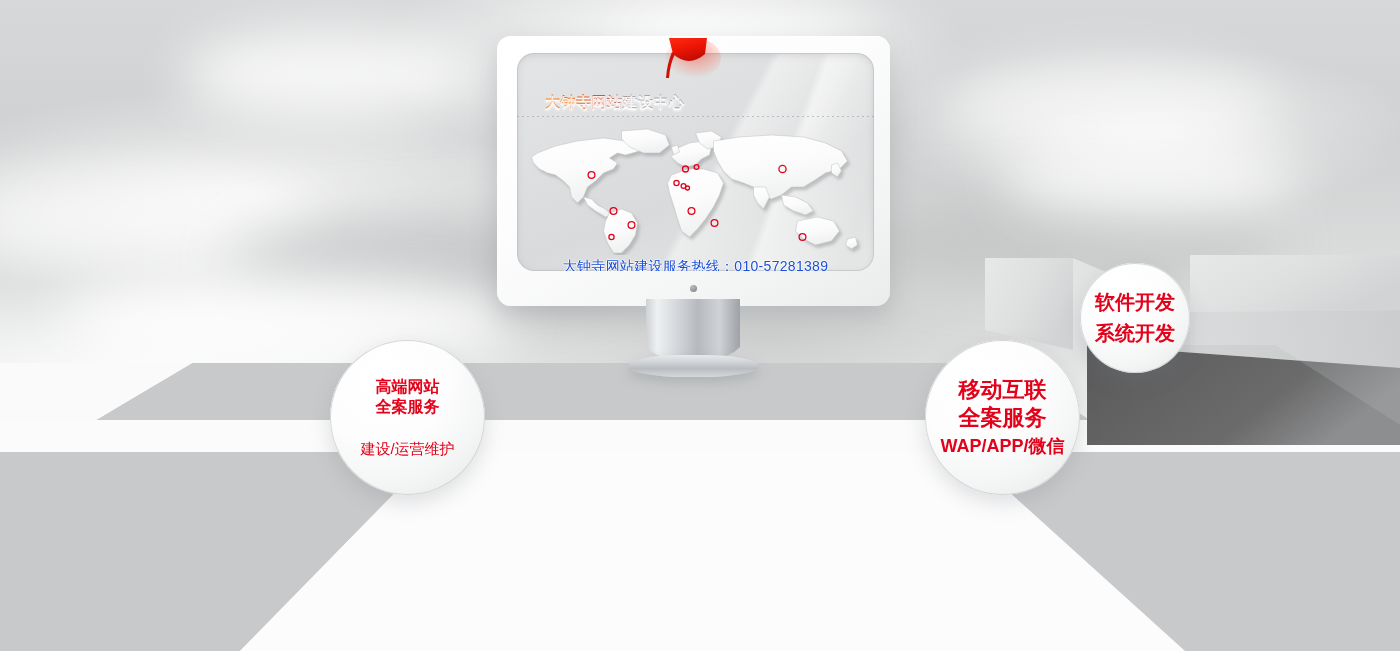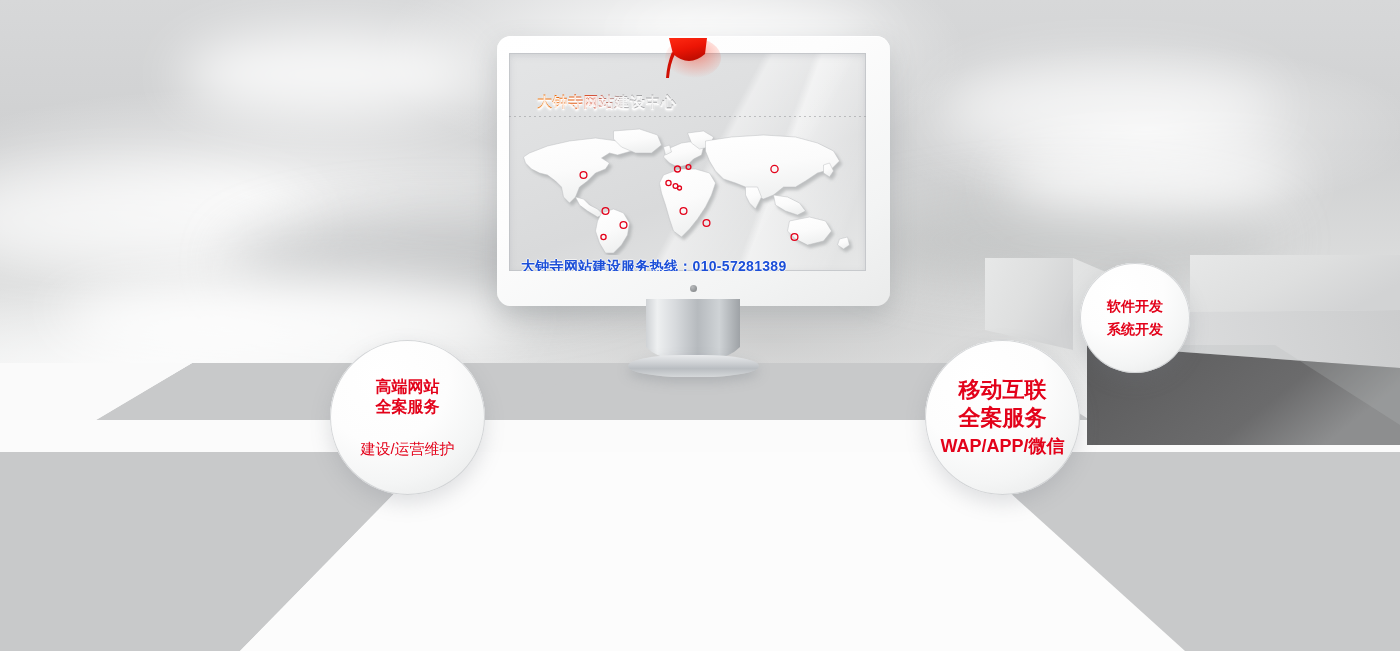--- a/index.html
+++ b/index.html
@@ -31,26 +31,27 @@
   #platform{position:absolute;left:975px;top:250px;width:425px;height:210px;pointer-events:none;}
 
   
   #monitor{position:absolute;left:497px;top:36px;width:393px;height:270px;}
   #bezel{
     position:absolute;inset:0;border-radius:14px;
     background:linear-gradient(150deg,#ffffff 0%,#fdfdfd 40%,#f3f4f4 78%,#eaebeb 100%);
     box-shadow:0 10px 26px rgba(120,125,130,.30), 0 1px 0 rgba(255,255,255,.9) inset;
   }
   #screen{
-    position:absolute;left:12px;top:17px;width:357px;height:218px;overflow:hidden;
+    position:absolute;left:20px;top:17px;width:357px;height:218px;overflow:hidden;
     background:
       linear-gradient(118deg, rgba(255,255,255,.00) 0%, rgba(255,255,255,.00) 54%, rgba(255,255,255,.45) 56%, rgba(255,255,255,.12) 72%, rgba(255,255,255,.00) 74%),
       linear-gradient(110deg, rgba(255,255,255,.00) 0%, rgba(255,255,255,.00) 70%, rgba(255,255,255,.55) 72%, rgba(255,255,255,.10) 90%, rgba(255,255,255,.00) 92%),
       linear-gradient(160deg,#e4e5e6 0%,#dfe0e1 30%,#d9dadb 60%,#e6e7e7 100%);
     box-shadow:0 0 0 1px rgba(190,193,196,.7) inset, 0 2px 7px rgba(140,145,150,.28) inset;
+    border-radius:17px;
   }
   .dotline{
     position:absolute;left:0;right:0;height:1px;
     background-image:linear-gradient(90deg, rgba(150,152,155,.55) 0 2px, rgba(0,0,0,0) 2px 5px);
     background-size:5px 1px;
   }
   #camdot{
     position:absolute;left:50%;top:249px;width:7px;height:7px;margin-left:-3.5px;border-radius:50%;
     background:radial-gradient(circle at 35% 30%,#b9bbbd,#8e9193 70%,#7c7f81);
   }
@@ -58,25 +59,24 @@
   
   #screen-title{
     position:absolute;left:28px;top:40px;
     font-size:15px;font-weight:bold;letter-spacing:.5px;white-space:nowrap;
     background:linear-gradient(90deg,#ef7a12 0%,#e8620c 22%,#d4503a 40%,#a9a9ab 62%,#9b9c9e 100%);
     -webkit-background-clip:text;background-clip:text;color:transparent;
     text-shadow:0 1px 0 rgba(255,255,255,.85);
     filter:drop-shadow(0 1px 1px rgba(255,255,255,.9));
   }
   #screen-hotline{
-    position:absolute;left:0;right:0;top:205px;text-align:left;
-    font-size:14px;font-weight:bold;letter-spacing:.3px;white-space:nowrap;
+    position:absolute;left:0;right:0;top:205px;text-align:center;
+    font-size:14px;font-weight:normal;letter-spacing:.3px;white-space:nowrap;
     color:#1c4fd8;
     text-shadow:0 1px 0 rgba(255,255,255,.95),0 -1px 0 rgba(255,255,255,.6),1px 0 0 rgba(255,255,255,.6),-1px 0 0 rgba(255,255,255,.6);
-    margin-left:12px;
   }
 
   
   #stand-neck{position:absolute;left:640px;top:299px;width:106px;height:65px;}
   #stand-base{
     position:absolute;left:628px;top:355px;width:131px;height:22px;border-radius:50%/58%;
     background:linear-gradient(180deg,#e8eaec 0%,#cfd2d5 35%,#b9bdc1 62%,#d5d8da 100%);
     box-shadow:0 5px 12px rgba(130,135,140,.35);
   }
 
@@ -100,21 +100,21 @@
 
   #bubble-2{left:330px;top:340px;width:155px;height:155px;}
   #bubble-2 .l1,#bubble-2 .l2{font-size:16px;}
   #bubble-2 .l3{font-size:15px;margin-top:21px;}
 
   #bubble-3{left:925px;top:340px;width:155px;height:155px;text-align:center;}
   #bubble-3 .l1,#bubble-3 .l2{font-size:22px;}
   #bubble-3 .l3{font-size:18px;margin-top:3px;font-weight:bold;}
 
   #bubble-4{left:1080px;top:263px;width:110px;height:110px;}
-  #bubble-4 .l1,#bubble-4 .l2{font-size:14px;text-align:center;}
+  #bubble-4 .l1,#bubble-4 .l2{font-size:20px;text-align:center;}
   #bubble-4 .l2{margin-top:5px;}
 
   
   #flag-pin{position:absolute;left:663px;top:38px;width:62px;height:52px;pointer-events:none;}
 </style>
 </head>
 <body>
 
 <div id="stage">
 

